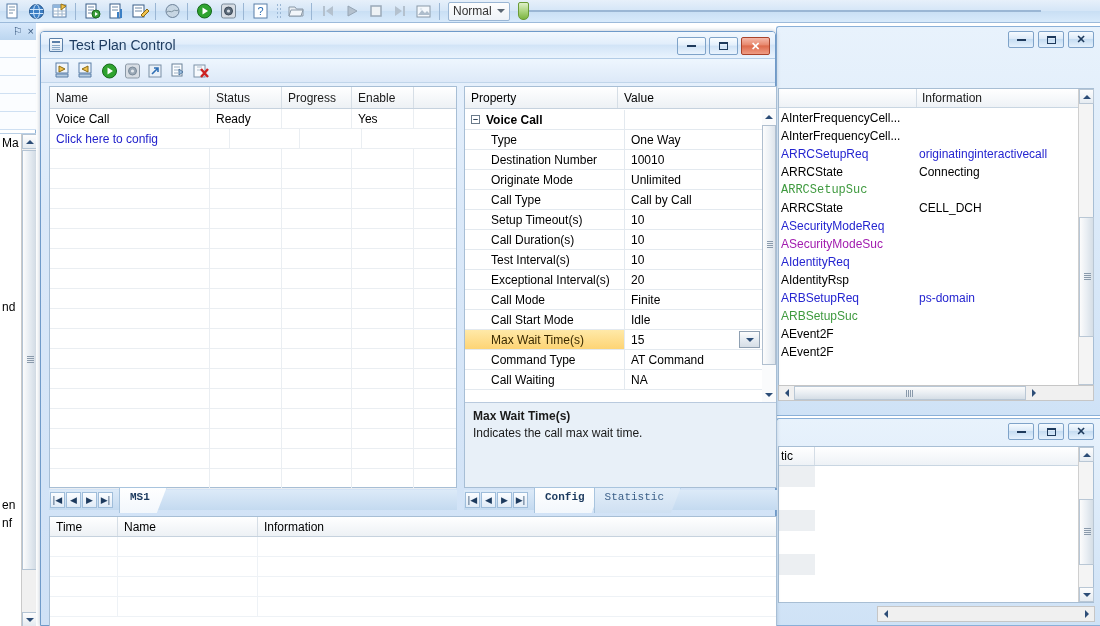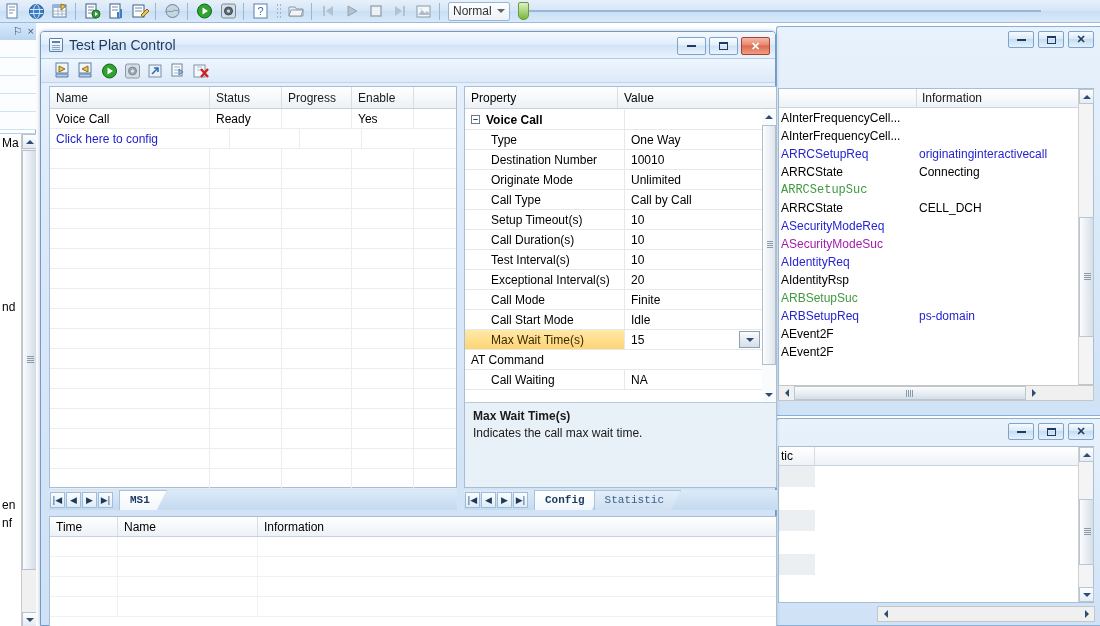--- a/index.html
+++ b/index.html
@@ -247,21 +247,21 @@
     background: linear-gradient(to bottom,#dceaf8,#c4daf0);
     display: flex; align-items: center;
   }
   .nav-btn {
     width: 15px; height: 16px; margin-left: 1px;
     background: linear-gradient(to bottom,#fbfdff,#e0ebf7);
     border: 1px solid #9fbdda; display:flex;align-items:center;justify-content:center;
     font-size: 9px; color:#1c3a5e;
   }
   .tabchip {
-    height: 20px; line-height: 19px; padding: 0 16px 0 10px; margin-left: 6px;
+    height: 26px; line-height: 19px; padding: 0 16px 0 10px; margin-left: 6px;
     background: linear-gradient(to bottom,#ffffff,#f2f7fc);
     border: 1px solid #a8c4de; border-bottom: none;
     font-family: "Liberation Mono", monospace; font-size: 11px; font-weight: bold;
     color: #1c3a5e;
     clip-path: polygon(0 0, 100% 0, calc(100% - 10px) 100%, 0 100%);
   }
   .tabchip.inactive {
     background: linear-gradient(to bottom,#e3eef9,#cfe0f2);
     color: #3b5f88; font-weight: normal;
   }
@@ -552,26 +552,26 @@
           </div>
           <div class="msg-row">
             <div class="n" style="color: rgb(37, 37, 208);">AIdentityReq</div>
             <div class="i" style="color: rgb(37, 37, 208);"></div>
           </div>
           <div class="msg-row">
             <div class="n" style="color: rgb(0, 0, 0);">AIdentityRsp</div>
             <div class="i" style="color: rgb(0, 0, 0);"></div>
           </div>
           <div class="msg-row">
+            <div class="n" style="color: rgb(37, 37, 208);">ARBSetupReq</div>
+            <div class="i" style="color: rgb(37, 37, 208);">ps-domain</div>
+          </div>
+          <div class="msg-row">
             <div class="n" style="color: rgb(63, 154, 63);">ARBSetupSuc</div>
             <div class="i" style="color: rgb(63, 154, 63);"></div>
-          </div>
-          <div class="msg-row">
-            <div class="n" style="color: rgb(37, 37, 208);">ARBSetupReq</div>
-            <div class="i" style="color: rgb(37, 37, 208);">ps-domain</div>
           </div>
           <div class="msg-row">
             <div class="n" style="color: rgb(0, 0, 0);">AEvent2F</div>
             <div class="i" style="color: rgb(0, 0, 0);"></div>
           </div>
           <div class="msg-row">
             <div class="n" style="color: rgb(0, 0, 0);">AEvent2F</div>
             <div class="i" style="color: rgb(0, 0, 0);"></div>
           </div>
         </div>
@@ -939,20 +939,21 @@
               <div class="pk">Call Start Mode</div>
               <div class="pv"><span>Idle</span></div>
             </div>
             <div class="prow sel">
               <div class="pk">Max Wait Time(s)</div>
               <div class="pv"><span>15</span><span class="dd-btn">
                   <span class="tri-dn"></span>
                 </span></div>
             </div>
             <div class="prow">
+              <div class="pk">Command Type</div>
               <div class="pv"><span>AT Command</span></div>
             </div>
             <div class="prow">
               <div class="pk">Call Waiting</div>
               <div class="pv"><span>NA</span></div>
             </div>
           </div>
         <div class="prop-vscroll">
           <div class="pv-up">
               <span class="tri-up" style="border-bottom-color:#2c4d77"></span>

